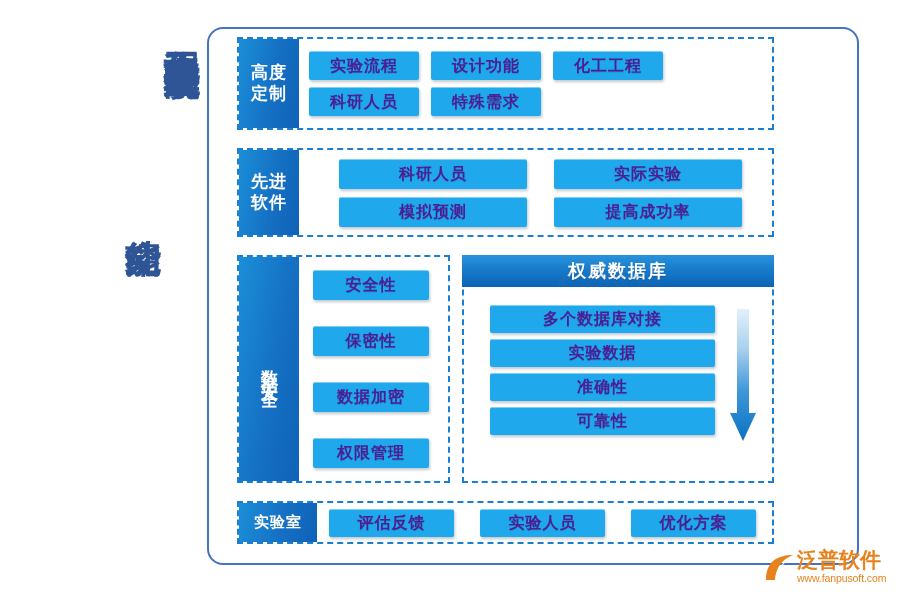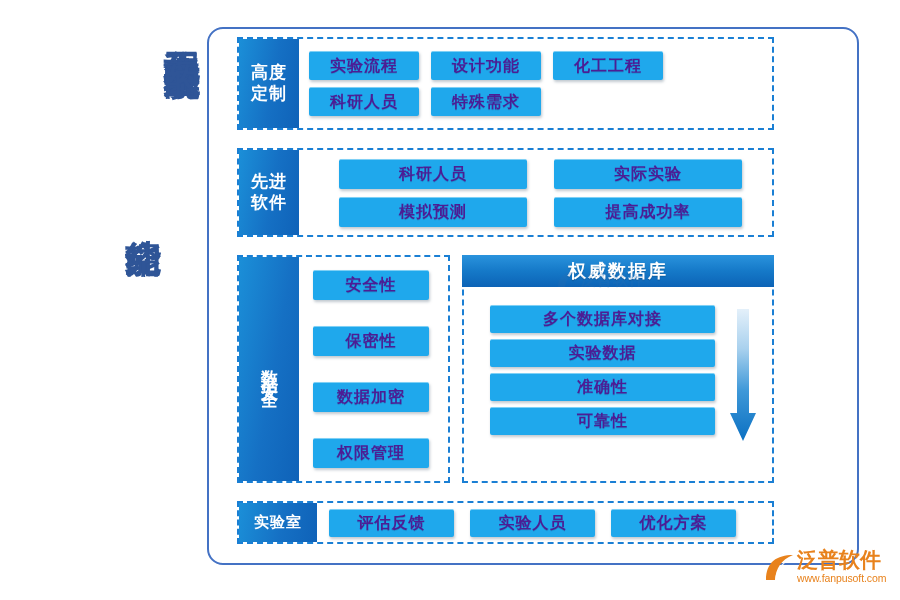--- a/index.html
+++ b/index.html
@@ -199,21 +199,21 @@
     z-index: 5;
   }
 
   
   #sec-lab { left: 28px; top: 472px; width: 537px; height: 43px; }
   #sec-lab .sec-label { width: 78px; font-size: 15px; }
   #sec-lab .sec-body {
     padding: 0 0 0 12px;
     justify-content: center;
   }
-  #sec-lab .chip-row { gap: 16px; }
+  #sec-lab .chip-row { gap: 26px; }
   #sec-lab .chip { width: 125px; height: 28px; }
 
   
   #db-watermark {
     position: absolute;
     left: 95px;
     top: 12px;
     width: 190px;
     height: 26px;
     z-index: 6;

